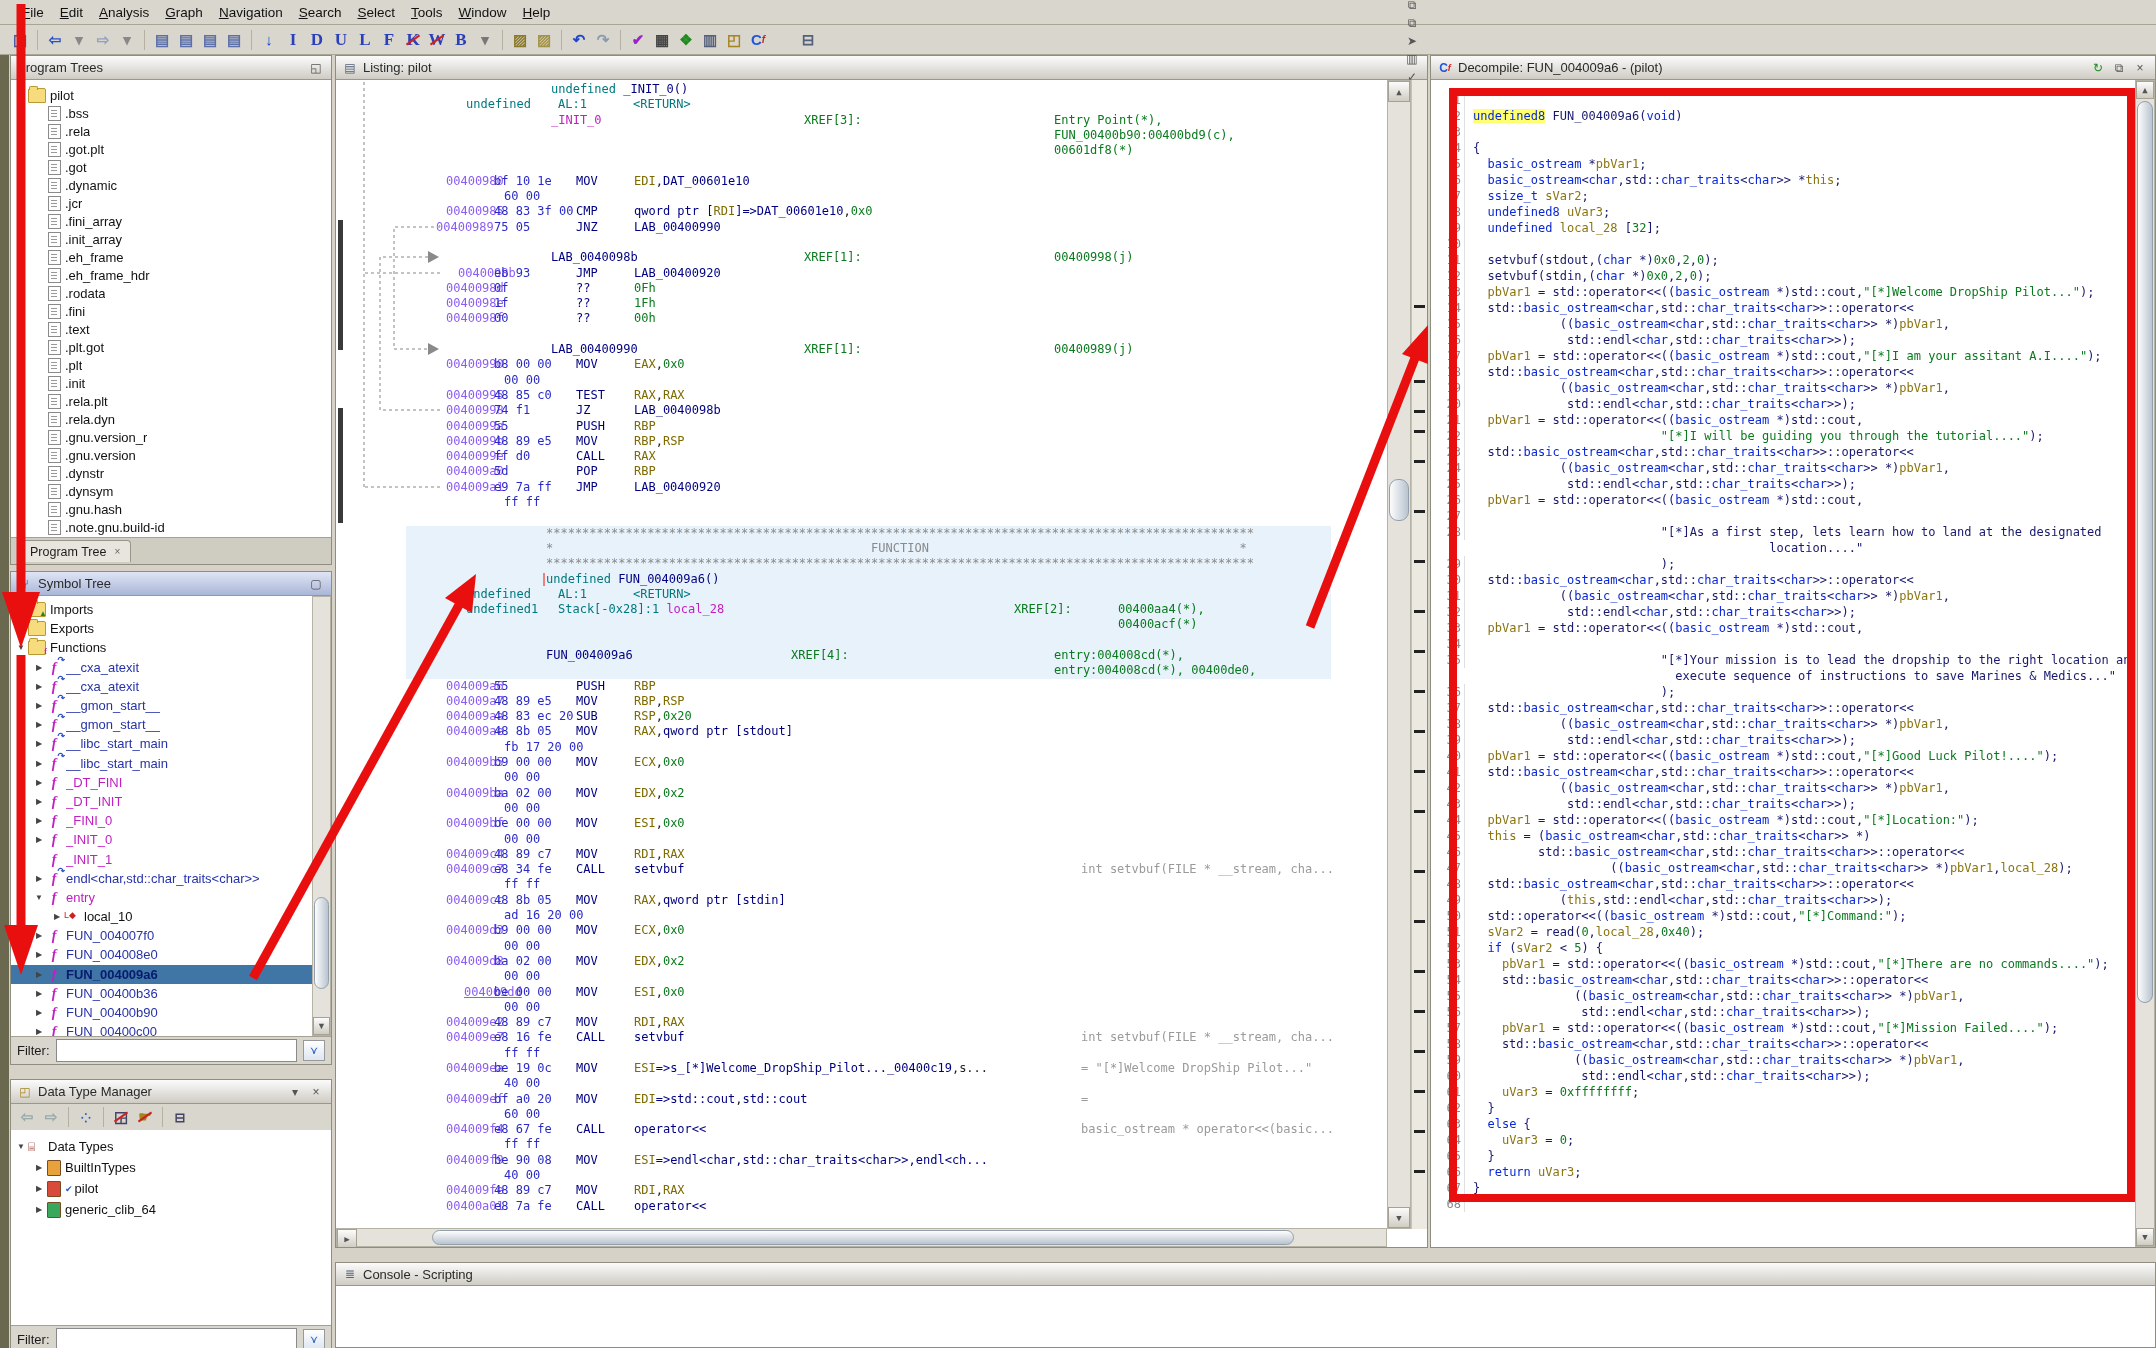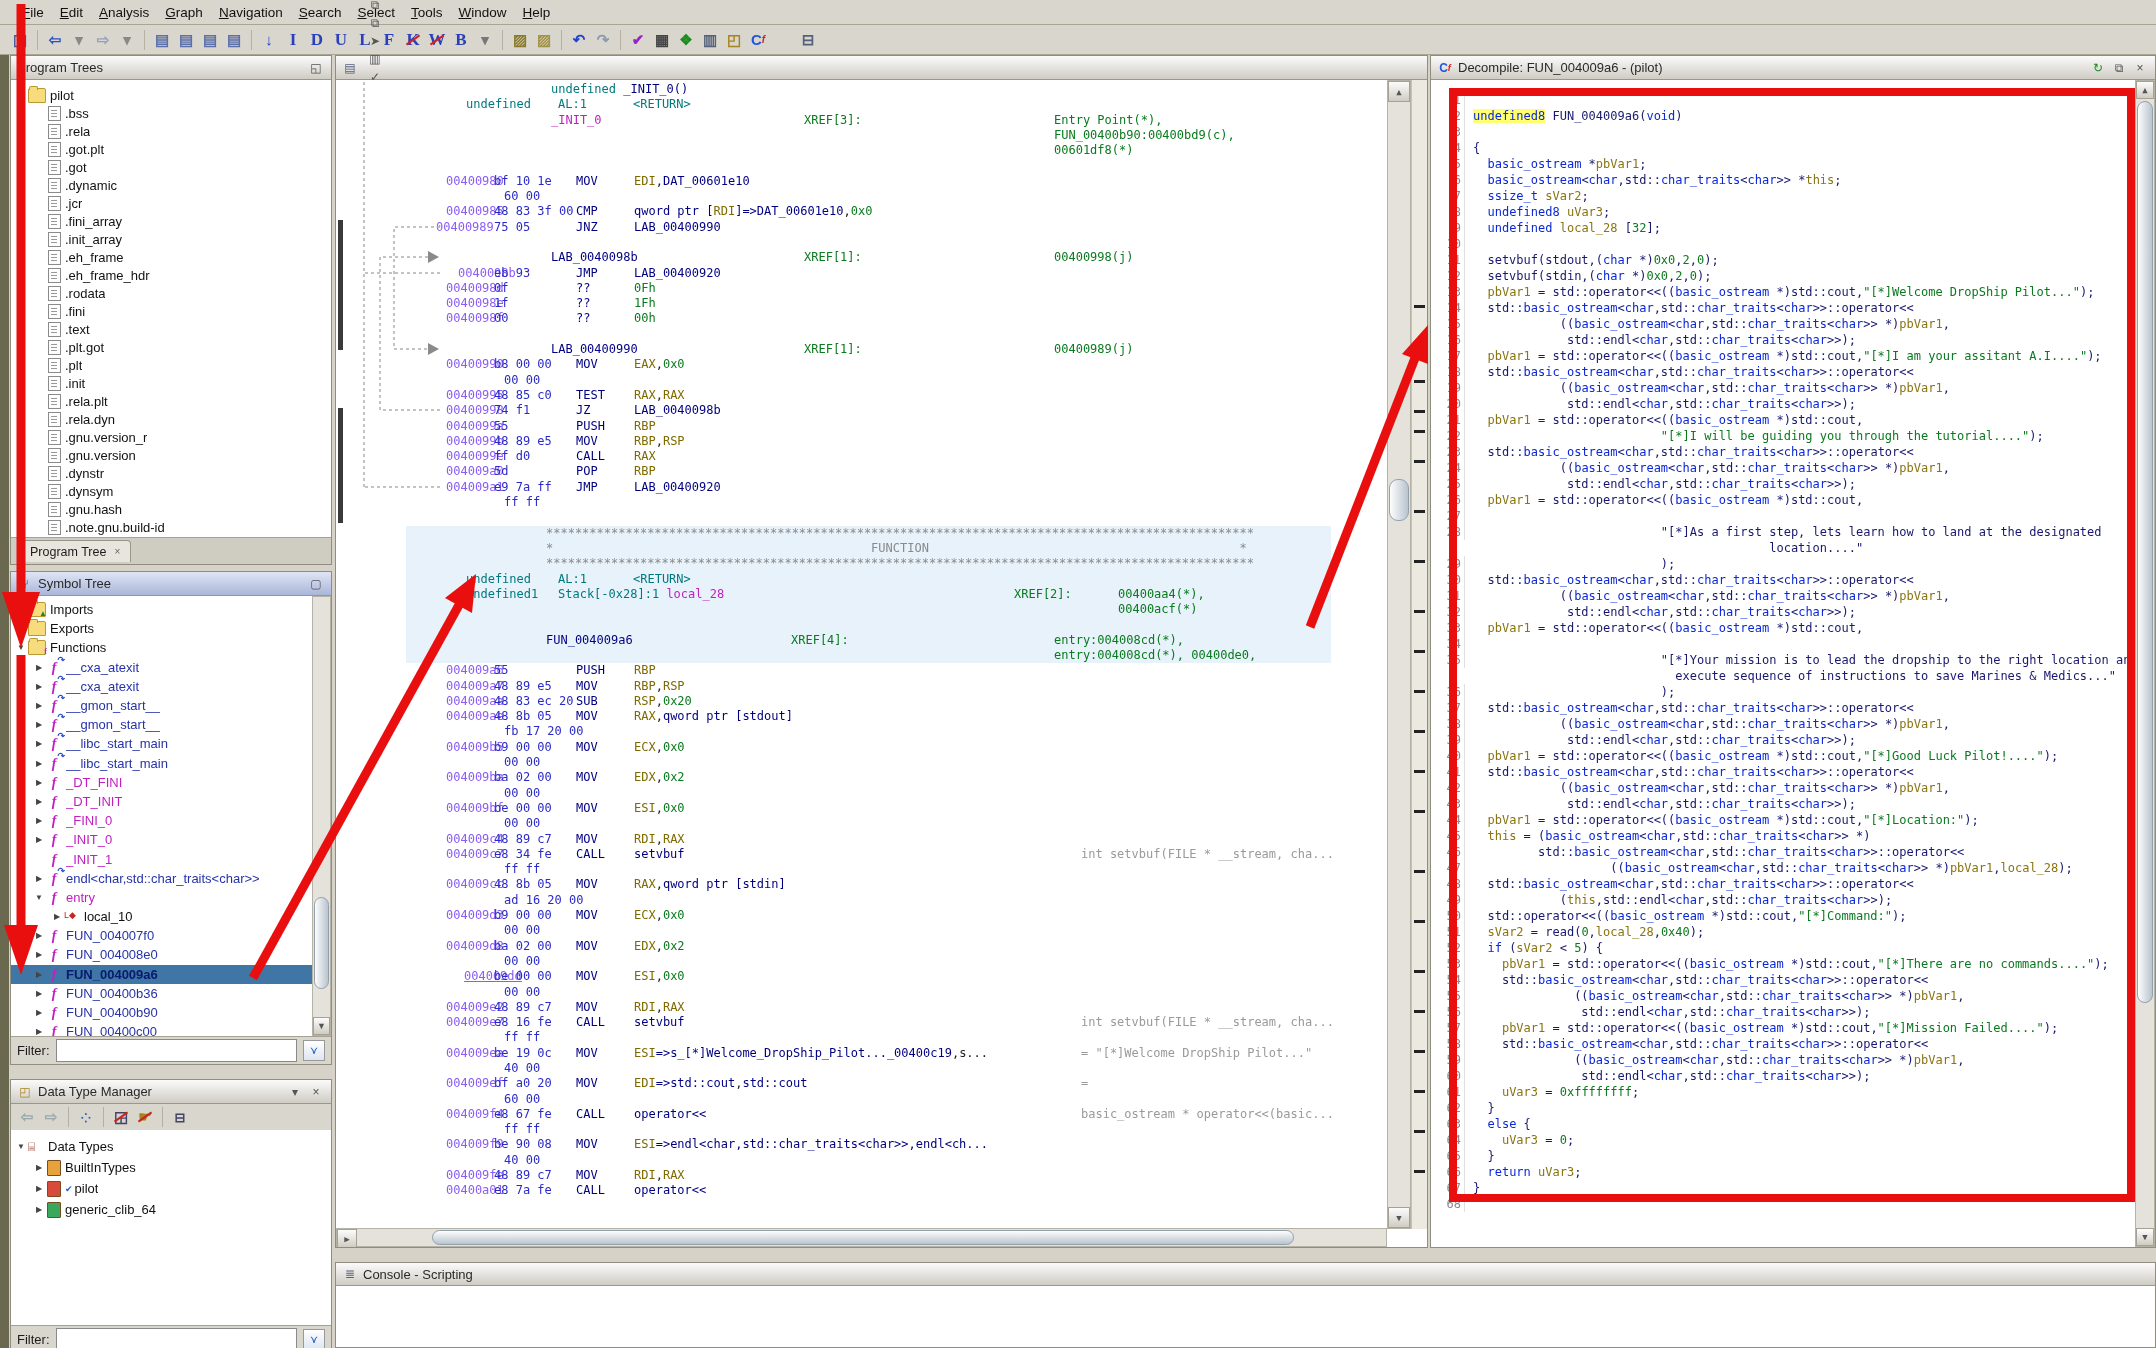--- a/index.html
+++ b/index.html
@@ -447,20 +447,21 @@
     <div class="filterrow" style="bottom:-6px;">
       <span>Filter:</span>
       <input value="" style="">
       <span class="fico2">⋎</span>
     </div>
   </div>
 
   <div class="p" id="lst" style="left:335px;top:55px;width:1093px;height:1193px;">
     <div class="ph">
       <span class="lic" style="color:#55617c;">▤</span>
+      <span class="ttl">Listing: pilot</span>
       <span id="lst-hicons">
           <span class="phic">⧉</span>
           <span class="phic">⧉</span>
           <span class="phic">➤</span>
           <span class="phic">▥</span>
           <span class="phic">✓</span>
           <span class="phic">▣</span>
           <span class="phic">▦▾</span>
           <span class="phic">×</span>
         </span>
@@ -492,20 +493,21 @@
           <div class="lrow"><span class="a" style="left: 110px;">0040099a</span><span class="by" style="left: 158px;">55</span><span class="mn" style="left: 240px;">PUSH</span><span style="left: 298px;"><b class="or" style="font-weight: normal;">RBP</b></span></div>
           <div class="lrow"><span class="a" style="left: 110px;">0040099b</span><span class="by" style="left: 158px;">48 89 e5</span><span class="mn" style="left: 240px;">MOV</span><span style="left: 298px;"><b class="or" style="font-weight: normal;">RBP</b><b class="pc" style="font-weight: normal;">,</b><b class="or" style="font-weight: normal;">RSP</b></span></div>
           <div class="lrow"><span class="a" style="left: 110px;">0040099e</span><span class="by" style="left: 158px;">ff d0</span><span class="mn" style="left: 240px;">CALL</span><span style="left: 298px;"><b class="or" style="font-weight: normal;">RAX</b></span></div>
           <div class="lrow"><span class="a" style="left: 110px;">004009a0</span><span class="by" style="left: 158px;">5d</span><span class="mn" style="left: 240px;">POP</span><span style="left: 298px;"><b class="or" style="font-weight: normal;">RBP</b></span></div>
           <div class="lrow"><span class="a" style="left: 110px;">004009a1</span><span class="by" style="left: 158px; text-align: center;">e9 7a ff</span><span class="mn" style="left: 240px;">JMP</span><span style="left: 298px;"><b class="nv" style="font-weight: normal;">LAB_00400920</b></span></div>
           <div class="lrow"><span class="by" style="left: 168px;">ff ff</span></div>
           <div class="lrow"></div>
           <div class="lrow"><i class="bgfill"></i><span class="ban" style="left: 210px;">**************************************************************************************************</span></div>
           <div class="lrow"><i class="bgfill"></i><span class="ban" style="left: 210px;">*                                            FUNCTION                                           *</span></div>
           <div class="lrow"><i class="bgfill"></i><span class="ban" style="left: 210px;">**************************************************************************************************</span></div>
+          <div class="lrow"><i class="bgfill"></i><i class="cur" style="left: 207px;"></i><span style="left: 210px;"><b class="teal" style="font-weight: normal;">undefined </b><b class="nav" style="font-weight: normal;">FUN_004009a6()</b></span></div>
           <div class="lrow"><i class="bgfill"></i><span class="teal" style="left: 130px;">undefined</span><span class="teal" style="left: 222px;">AL:1</span><span class="teal" style="left: 297px;">&lt;RETURN&gt;</span></div>
           <div class="lrow"><i class="bgfill"></i><span class="teal" style="left: 130px;">undefined1</span><span class="teal" style="left: 222px;">Stack[-0x28]:1<b class="mag" style="font-weight: normal;"> local_28</b></span><span class="xl" style="left: 678px;">XREF[2]:</span><span class="xv" style="left: 782px;">00400aa4(*),</span></div>
           <div class="lrow"><i class="bgfill"></i><span class="xv" style="left: 782px;">00400acf(*)</span></div>
           <div class="lrow"><i class="bgfill"></i></div>
           <div class="lrow"><i class="bgfill"></i><span class="nav" style="left: 210px;">FUN_004009a6</span><span class="xl" style="left: 455px;">XREF[4]:</span><span class="xv" style="left: 718px;">entry:004008cd(*),</span></div>
           <div class="lrow"><i class="bgfill"></i><span class="xv" style="left: 718px;">entry:004008cd(*), 00400de0,</span></div>
           <div class="lrow"><span class="a" style="left: 110px;">004009a6</span><span class="by" style="left: 158px;">55</span><span class="mn" style="left: 240px;">PUSH</span><span style="left: 298px;"><b class="or" style="font-weight: normal;">RBP</b></span></div>
           <div class="lrow"><span class="a" style="left: 110px;">004009a7</span><span class="by" style="left: 158px;">48 89 e5</span><span class="mn" style="left: 240px;">MOV</span><span style="left: 298px;"><b class="or" style="font-weight: normal;">RBP</b><b class="pc" style="font-weight: normal;">,</b><b class="or" style="font-weight: normal;">RSP</b></span></div>
           <div class="lrow"><span class="a" style="left: 110px;">004009aa</span><span class="by" style="left: 158px;">48 83 ec 20</span><span class="mn" style="left: 240px;">SUB</span><span style="left: 298px;"><b class="or" style="font-weight: normal;">RSP</b><b class="pc" style="font-weight: normal;">,</b><b class="gr" style="font-weight: normal;">0x20</b></span></div>
           <div class="lrow"><span class="a" style="left: 110px;">004009ae</span><span class="by" style="left: 158px;">48 8b 05</span><span class="mn" style="left: 240px;">MOV</span><span style="left: 298px;"><b class="or" style="font-weight: normal;">RAX</b><b class="pc" style="font-weight: normal;">,</b><b class="nv" style="font-weight: normal;">qword ptr [stdout]</b></span></div>

